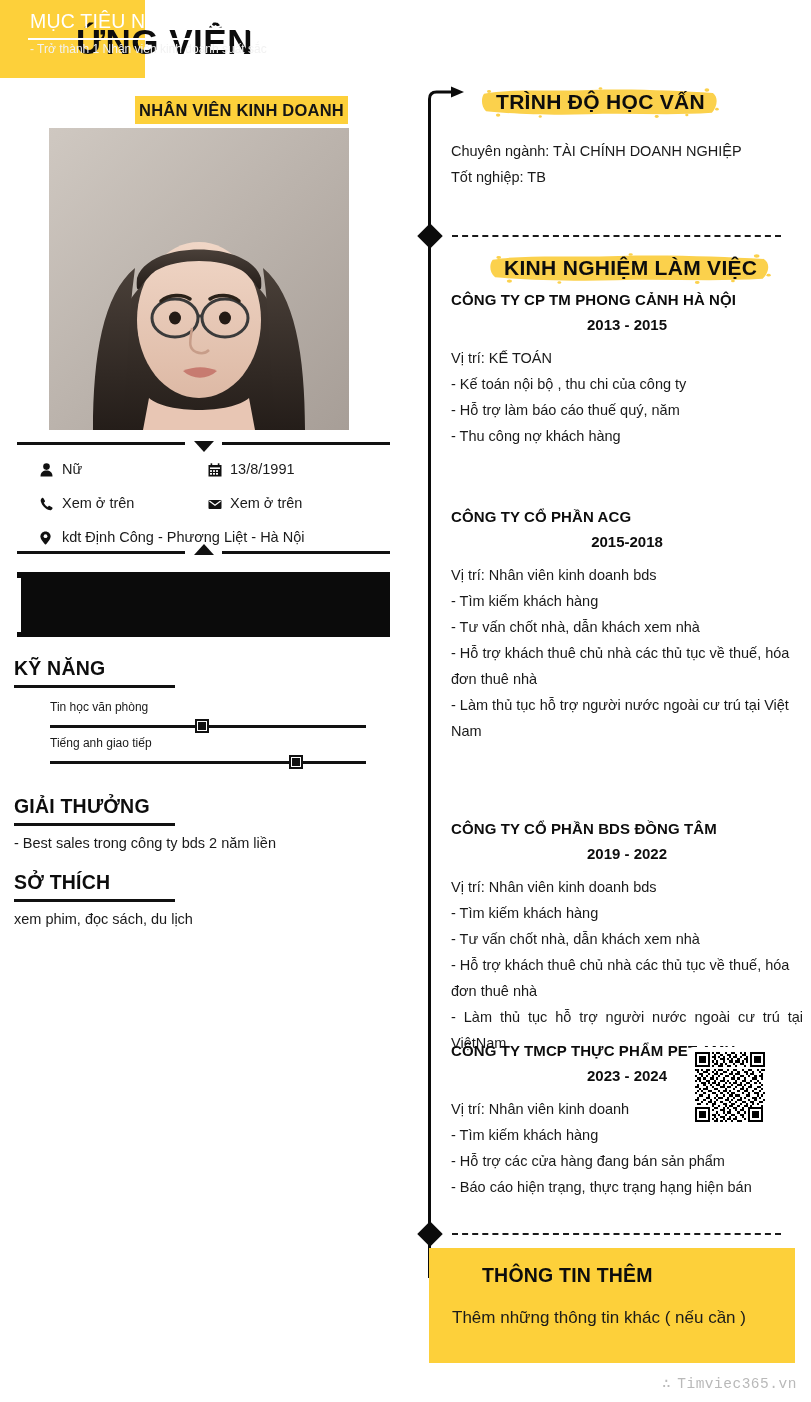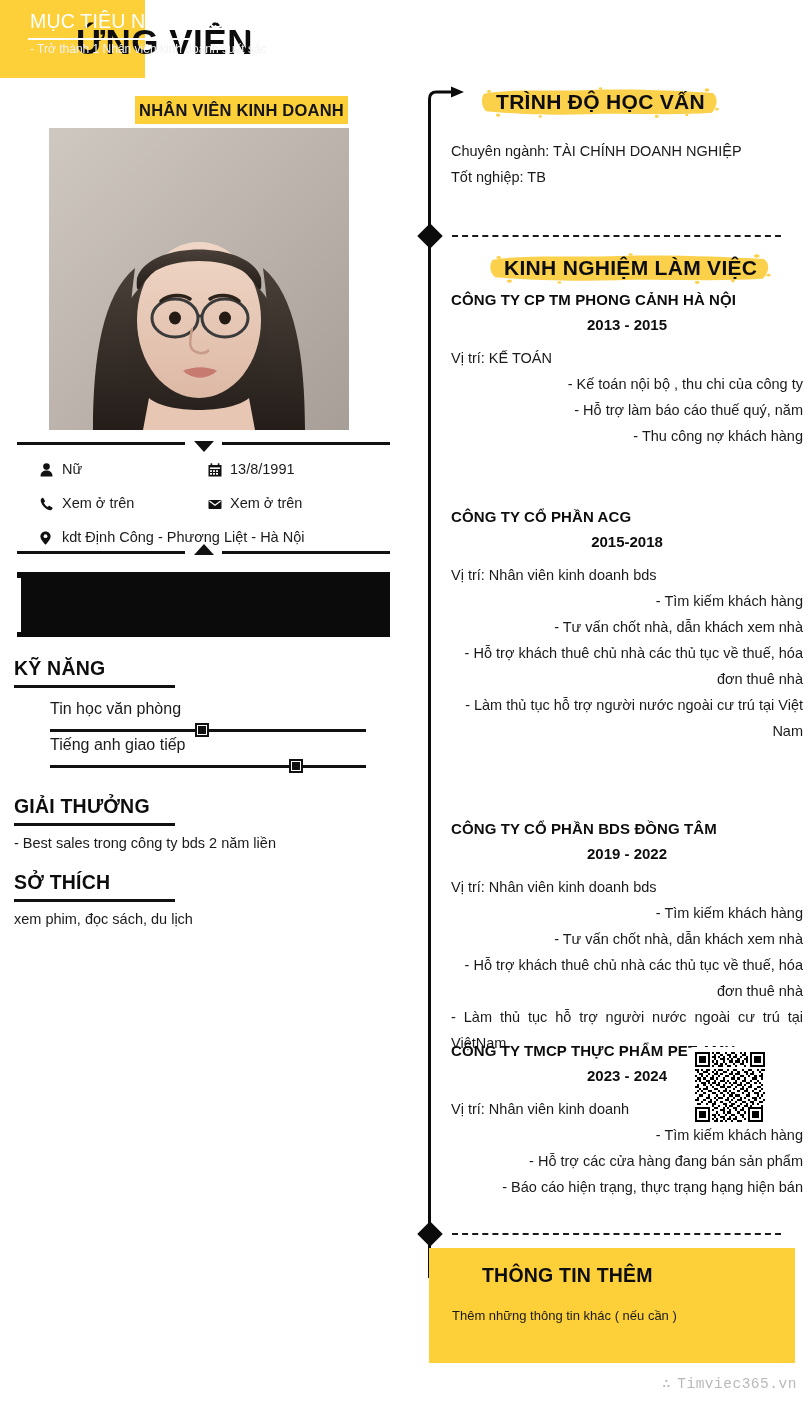--- a/index.html
+++ b/index.html
@@ -108,21 +108,21 @@
   }
   .lsec .rule { margin-top: 5px; width: 161px; height: 2.5px; background: #111; }
   .lsec .body { margin-top: 9px; font-size: 14.5px; color: #1a1a1a; }
 
   .sec-skills { top: 657px; }
   .sec-awards { top: 795px; }
   .sec-hobby  { top: 871px; }
 
   
   .skill { position: absolute; left: 50px; width: 316px; }
-  .skill .lbl { font-size: 16px; color: #1a1a1a; }
+  .skill .lbl { font-size: 12px; color: #1a1a1a; }
   .skill .track {
     position: relative; margin-top: 5px; width: 100%; height: 14px;
   }
   .skill .line {
     position: absolute; left: 0; top: 6px; width: 100%; height: 2.5px; background: #111;
   }
   .skill .knob {
     position: absolute; top: 0; width: 14px; height: 14px;
     transform: translateX(-50%);
     background: #111; border: 3px solid #fff; outline: 2px solid #111;
@@ -174,21 +174,21 @@
 
   
   .rc { position: absolute; left: 37px; width: 352px; }
   .rc .org {
     font-size: 15px; font-weight: 700; color: #0d0d0d; letter-spacing: .1px;
   }
   .rc .yr {
     text-align: center; font-size: 15px; font-weight: 700; color: #0d0d0d;
     margin-top: 8px;
   }
-  .rc .ln { font-size: 14.5px; color: #1a1a1a; line-height: 26px; text-align: right; }
+  .rc .ln { font-size: 14.5px; color: #1a1a1a; line-height: 26px; }
   .rc .ln.just { text-align: justify; }
   .rc .role { font-size: 14.5px; color: #1a1a1a; line-height: 26px; }
 
   .edu-body { top: 124px; }
   .edu-body .deg { font-size: 15px; font-weight: 700; color: #0d0d0d; }
   .edu-body .meta { margin-top: 14px; }
   .edu-body .meta div { font-size: 14.5px; color: #1a1a1a; line-height: 26px; }
 
   .exp-1 { top: 291px; }
   .exp-2 { top: 508px; }
@@ -201,21 +201,21 @@
   .extra {
     position: absolute; left: 15px; top: 1248px;
     width: 366px; height: 115px; background: #FDD03A;
   }
   .extra-title {
     position: absolute; left: 68px; top: 1264px;
     font-size: 19.5px; font-weight: 700; color: #0d0d0d; letter-spacing: .2px;
   }
   .extra-text {
     position: absolute; left: 38px; top: 1308px;
-    font-size: 13px; color: #1a1a1a;
+    font-size: 17px; color: #1a1a1a;
   }
   .qr {
     position: absolute; left: 276px; top: 1047px;
     width: 80px; height: 80px; background: #fff; padding: 5px;
     border-radius: 3px;
   }
   .qr svg { display: block; width: 100%; height: 100%; }
 
   .watermark {
     position: absolute; left: 248px; top: 1375px;

